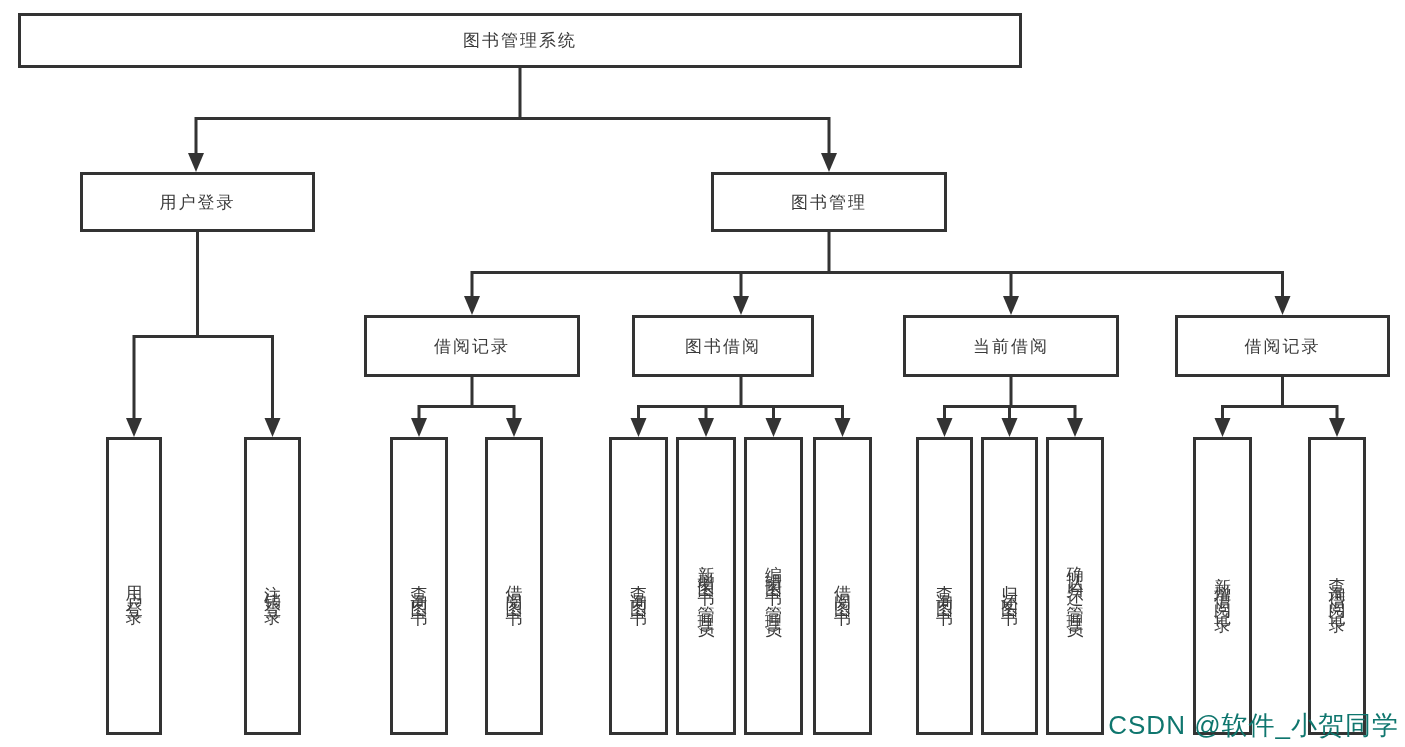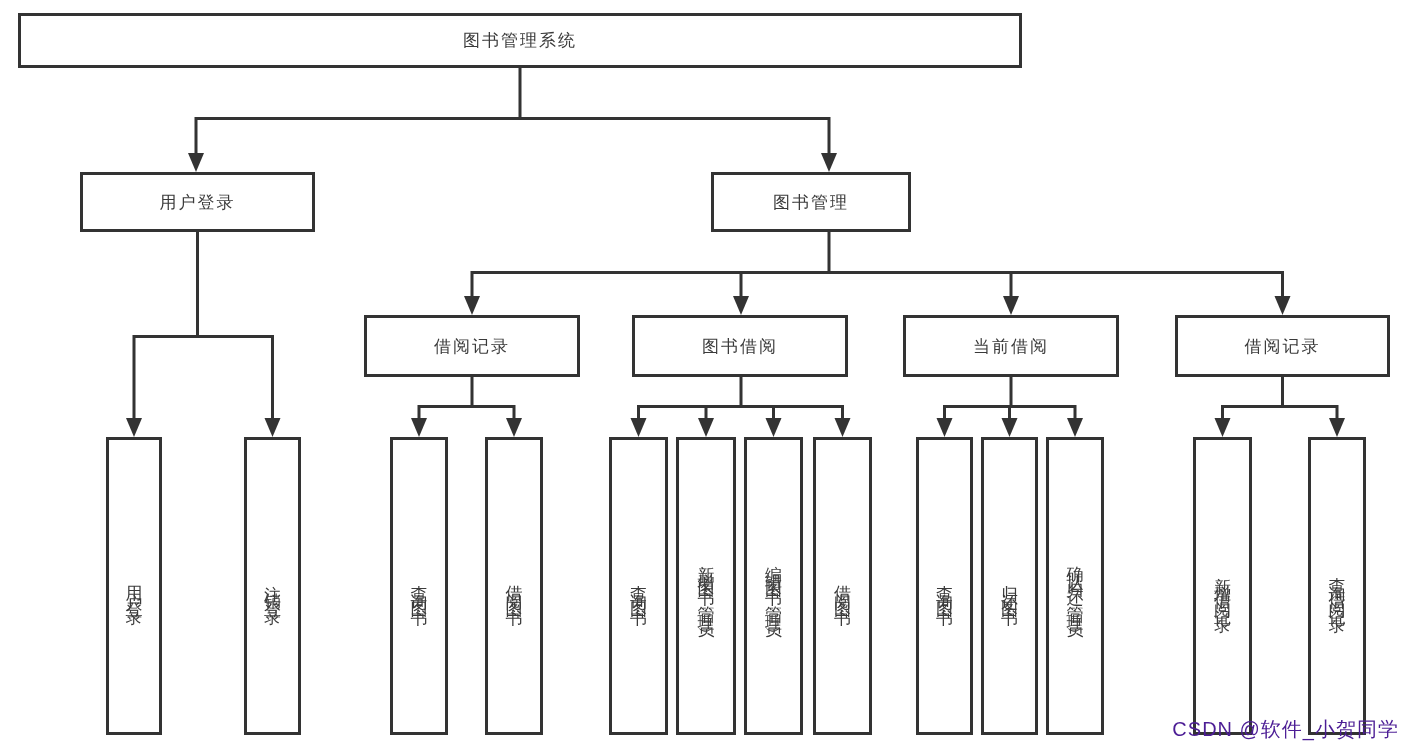--- a/index.html
+++ b/index.html
@@ -33,22 +33,22 @@
     writing-mode: vertical-rl;
     text-orientation: mixed;
     letter-spacing: 8px;
     line-height: 1;
     padding-top: 4px;
   }
   .watermark {
     position: absolute;
     right: 6px;
     bottom: 4px;
-    color: #4c1d95;
-    font-size: 20px;
+    color: #0f766e;
+    font-size: 26px;
     letter-spacing: 1px;
     z-index: 5;
     white-space: nowrap;
   }
 </style>
 </head>
 <body>
 
 <div class="stage">
 
@@ -88,28 +88,28 @@
     </g>
   </svg>
 
   <div class="node" style="left:18px; top:13px; width:1004px; height:55px;">
     <span>图书管理系统</span>
   </div>
 
   <div class="node" style="left:80px; top:172px; width:235px; height:60px;">
     <span>用户登录</span>
   </div>
-  <div class="node" style="left:711px; top:172px; width:200px; height:60px;">
+  <div class="node" style="left:711px; top:172px; width:236px; height:60px;">
     <span>图书管理</span>
   </div>
 
   <div class="node" style="left:364px; top:315px; width:216px; height:62px;">
     <span>借阅记录</span>
   </div>
-  <div class="node" style="left:632px; top:315px; width:216px; height:62px;align-items:center;">
+  <div class="node" style="left:632px; top:315px; width:182px; height:62px;align-items:center;">
     <span>图书借阅</span>
   </div>
   <div class="node" style="left:903px; top:315px; width:216px; height:62px;">
     <span>当前借阅</span>
   </div>
   <div class="node" style="left:1175px; top:315px; width:215px; height:62px;">
     <span>借阅记录</span>
   </div>
 
   <div class="node vbox" style="left:106px; top:437px; width:56px; height:298px;">

